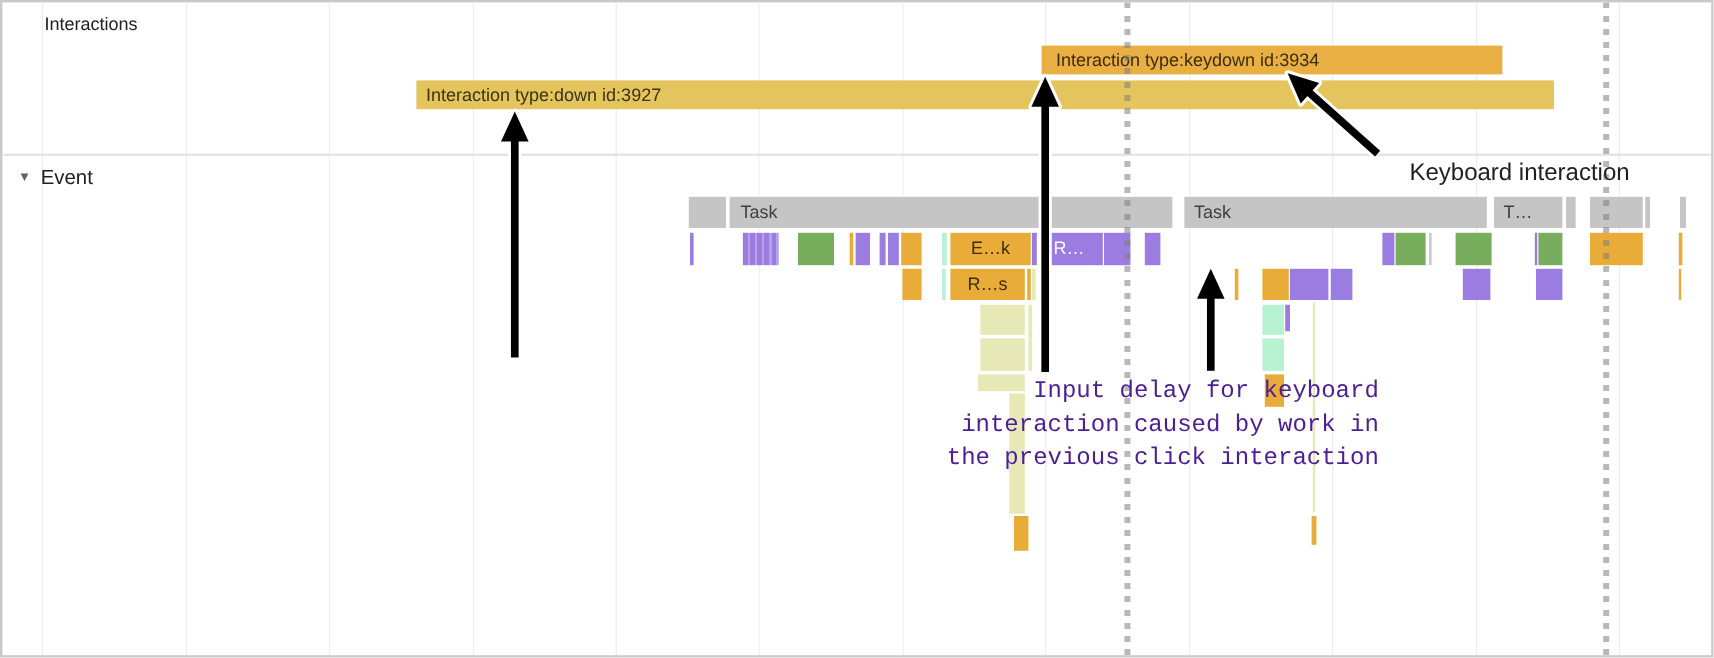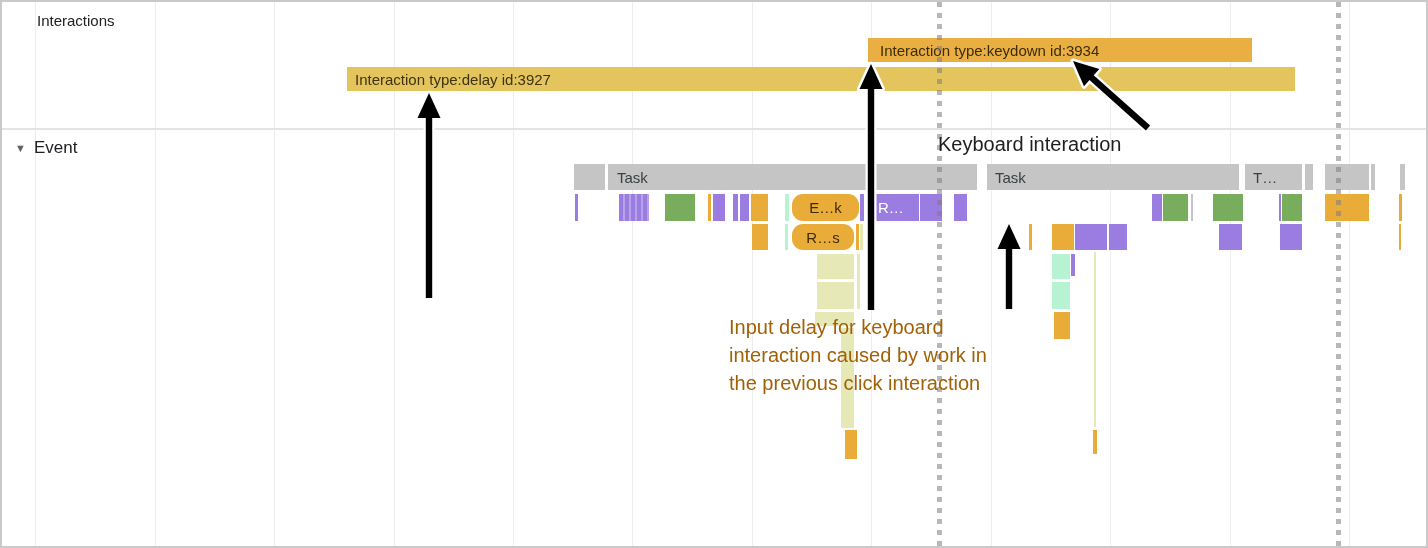--- a/index.html
+++ b/index.html
@@ -11,24 +11,24 @@
   .gridline{position:absolute;top:0;bottom:0;width:1px;background:#ededed;z-index:0;}
   .hsep{position:absolute;left:0;right:0;height:2px;background:#e4e4e4;z-index:1;}
   .track-title{position:absolute;color:#202124;z-index:3;}
   .main-header{position:absolute;display:flex;align-items:center;z-index:3;}
   .tri{font-size:11px;color:#5f6368;margin-right:8px;}
   .main-label{font-size:17px;color:#202124;}
   .seg{
     position:absolute;display:flex;align-items:center;white-space:nowrap;
     overflow:hidden;font-size:15px;box-sizing:border-box;z-index:2;
   }
-  .seg.center{justify-content:center;border-radius:11px;}
+  .seg.center{justify-content:center;}
   .guide{position:absolute;top:0;bottom:0;width:5px;z-index:6;
     background:repeating-linear-gradient(180deg,rgba(125,125,125,.55) 0 5px,transparent 5px 11px);}
-  .annot{position:absolute;z-index:9;color:#1f1f1f;font-size:20px;text-align:left;
+  .annot{position:absolute;z-index:9;color:#1f1f1f;font-size:20px;text-align:right;
     line-height:28px;white-space:pre-line;width:420px;}
   #arrow-layer{position:absolute;left:0;top:0;z-index:10;pointer-events:none;}
 </style>
 </head>
 <body>
 
 <div class="page" id="page">
   <div class="hsep" id="sep" style="top: 126px;"></div>
   <div class="track-title" style="left:35px;top:10px;font-size:15px;">Interactions</div>
   <div class="main-header" style="left:13px;top:136px;">
@@ -67,21 +67,21 @@
     <div class="gridline" style="left: 392px; background: rgb(237, 237, 237);"></div>
     <div class="gridline" style="left: 511px; background: rgb(237, 237, 237);"></div>
     <div class="gridline" style="left: 630px; background: rgb(237, 237, 237);"></div>
     <div class="gridline" style="left: 750px; background: rgb(237, 237, 237);"></div>
     <div class="gridline" style="left: 869px; background: rgb(237, 237, 237);"></div>
     <div class="gridline" style="left: 989px; background: rgb(237, 237, 237);"></div>
     <div class="gridline" style="left: 1108px; background: rgb(237, 237, 237);"></div>
     <div class="gridline" style="left: 1228px; background: rgb(237, 237, 237);"></div>
     <div class="gridline" style="left: 1347px; background: rgb(237, 237, 237);"></div>
     <div class="seg" style="left: 866px; top: 36px; width: 384px; height: 24px; background: rgb(234, 175, 67); color: rgb(59, 45, 8); padding-left: 12px;">Interaction type:keydown id:3934</div>
-    <div class="seg" style="left: 345px; top: 65px; width: 948px; height: 24px; background: rgb(228, 196, 92); color: rgb(60, 52, 19); padding-left: 8px;">Interaction type:delay id:3927</div>
+    <div class="seg" style="left: 345px; top: 65px; width: 948px; height: 24px; background: rgb(228, 196, 92); color: rgb(60, 52, 19); padding-left: 8px;">Interaction type:down id:3927</div>
     <div class="seg" style="left: 572px; top: 162px; width: 31px; height: 26px; background: rgb(197, 197, 197);"></div>
     <div class="seg" style="left: 606px; top: 162px; width: 369px; height: 26px; background: rgb(197, 197, 197); color: rgb(60, 64, 67); padding-left: 9px;">Task</div>
     <div class="seg" style="left: 985px; top: 162px; width: 252px; height: 26px; background: rgb(197, 197, 197); color: rgb(60, 64, 67); padding-left: 8px;">Task</div>
     <div class="seg" style="left: 1243px; top: 162px; width: 57px; height: 26px; background: rgb(197, 197, 197); color: rgb(60, 64, 67); padding-left: 8px;">T…</div>
     <div class="seg" style="left: 1303px; top: 162px; width: 8px; height: 26px; background: rgb(197, 197, 197);"></div>
     <div class="seg" style="left: 1323px; top: 162px; width: 44px; height: 26px; background: rgb(197, 197, 197);"></div>
     <div class="seg" style="left: 1369px; top: 162px; width: 4px; height: 26px; background: rgb(197, 197, 197);"></div>
     <div class="seg" style="left: 1398px; top: 162px; width: 5px; height: 26px; background: rgb(197, 197, 197);"></div>
     <div class="seg" style="left: 573px; top: 192px; width: 3px; height: 27px; background: rgb(155, 124, 224);"></div>
     <div class="seg" style="left: 617px; top: 192px; width: 30px; height: 27px; background: repeating-linear-gradient(90deg, rgb(155, 124, 224) 0px, rgb(155, 124, 224) 4px, rgb(183, 162, 234) 4px, rgb(183, 162, 234) 6px);"></div>
@@ -125,16 +125,16 @@
     <div class="seg" style="left: 855px; top: 252px; width: 3px; height: 55px; background: rgb(230, 232, 182);"></div>
     <div class="seg" style="left: 1050px; top: 252px; width: 18px; height: 25px; background: rgb(183, 242, 210);"></div>
     <div class="seg" style="left: 1069px; top: 252px; width: 4px; height: 22px; background: rgb(155, 124, 224);"></div>
     <div class="seg" style="left: 1050px; top: 280px; width: 18px; height: 27px; background: rgb(183, 242, 210);"></div>
     <div class="seg" style="left: 1052px; top: 310px; width: 16px; height: 27px; background: rgb(233, 172, 56);"></div>
     <div class="seg" style="left: 1092px; top: 250px; width: 2px; height: 175px; background: rgb(230, 232, 182);"></div>
     <div class="seg" style="left: 1091px; top: 428px; width: 4px; height: 24px; background: rgb(233, 172, 56);"></div>
     <div class="guide" style="left: 935px;"></div>
     <div class="guide" style="left: 1334px;"></div>
     <div class="annot" style="left: 936px; top: 128px; color: rgb(31, 31, 31);">Keyboard interaction</div>
-    <div class="annot" style="left: 727px; top: 311px; color: #a16207;">Input delay for keyboard
+    <div class="annot" style="left: 727px; top: 311px; color: #4c1d95; font-family: Liberation Mono, monospace;">Input delay for keyboard
 interaction caused by work in
 the previous click interaction</div>
   </div>
 
 </body></html>

